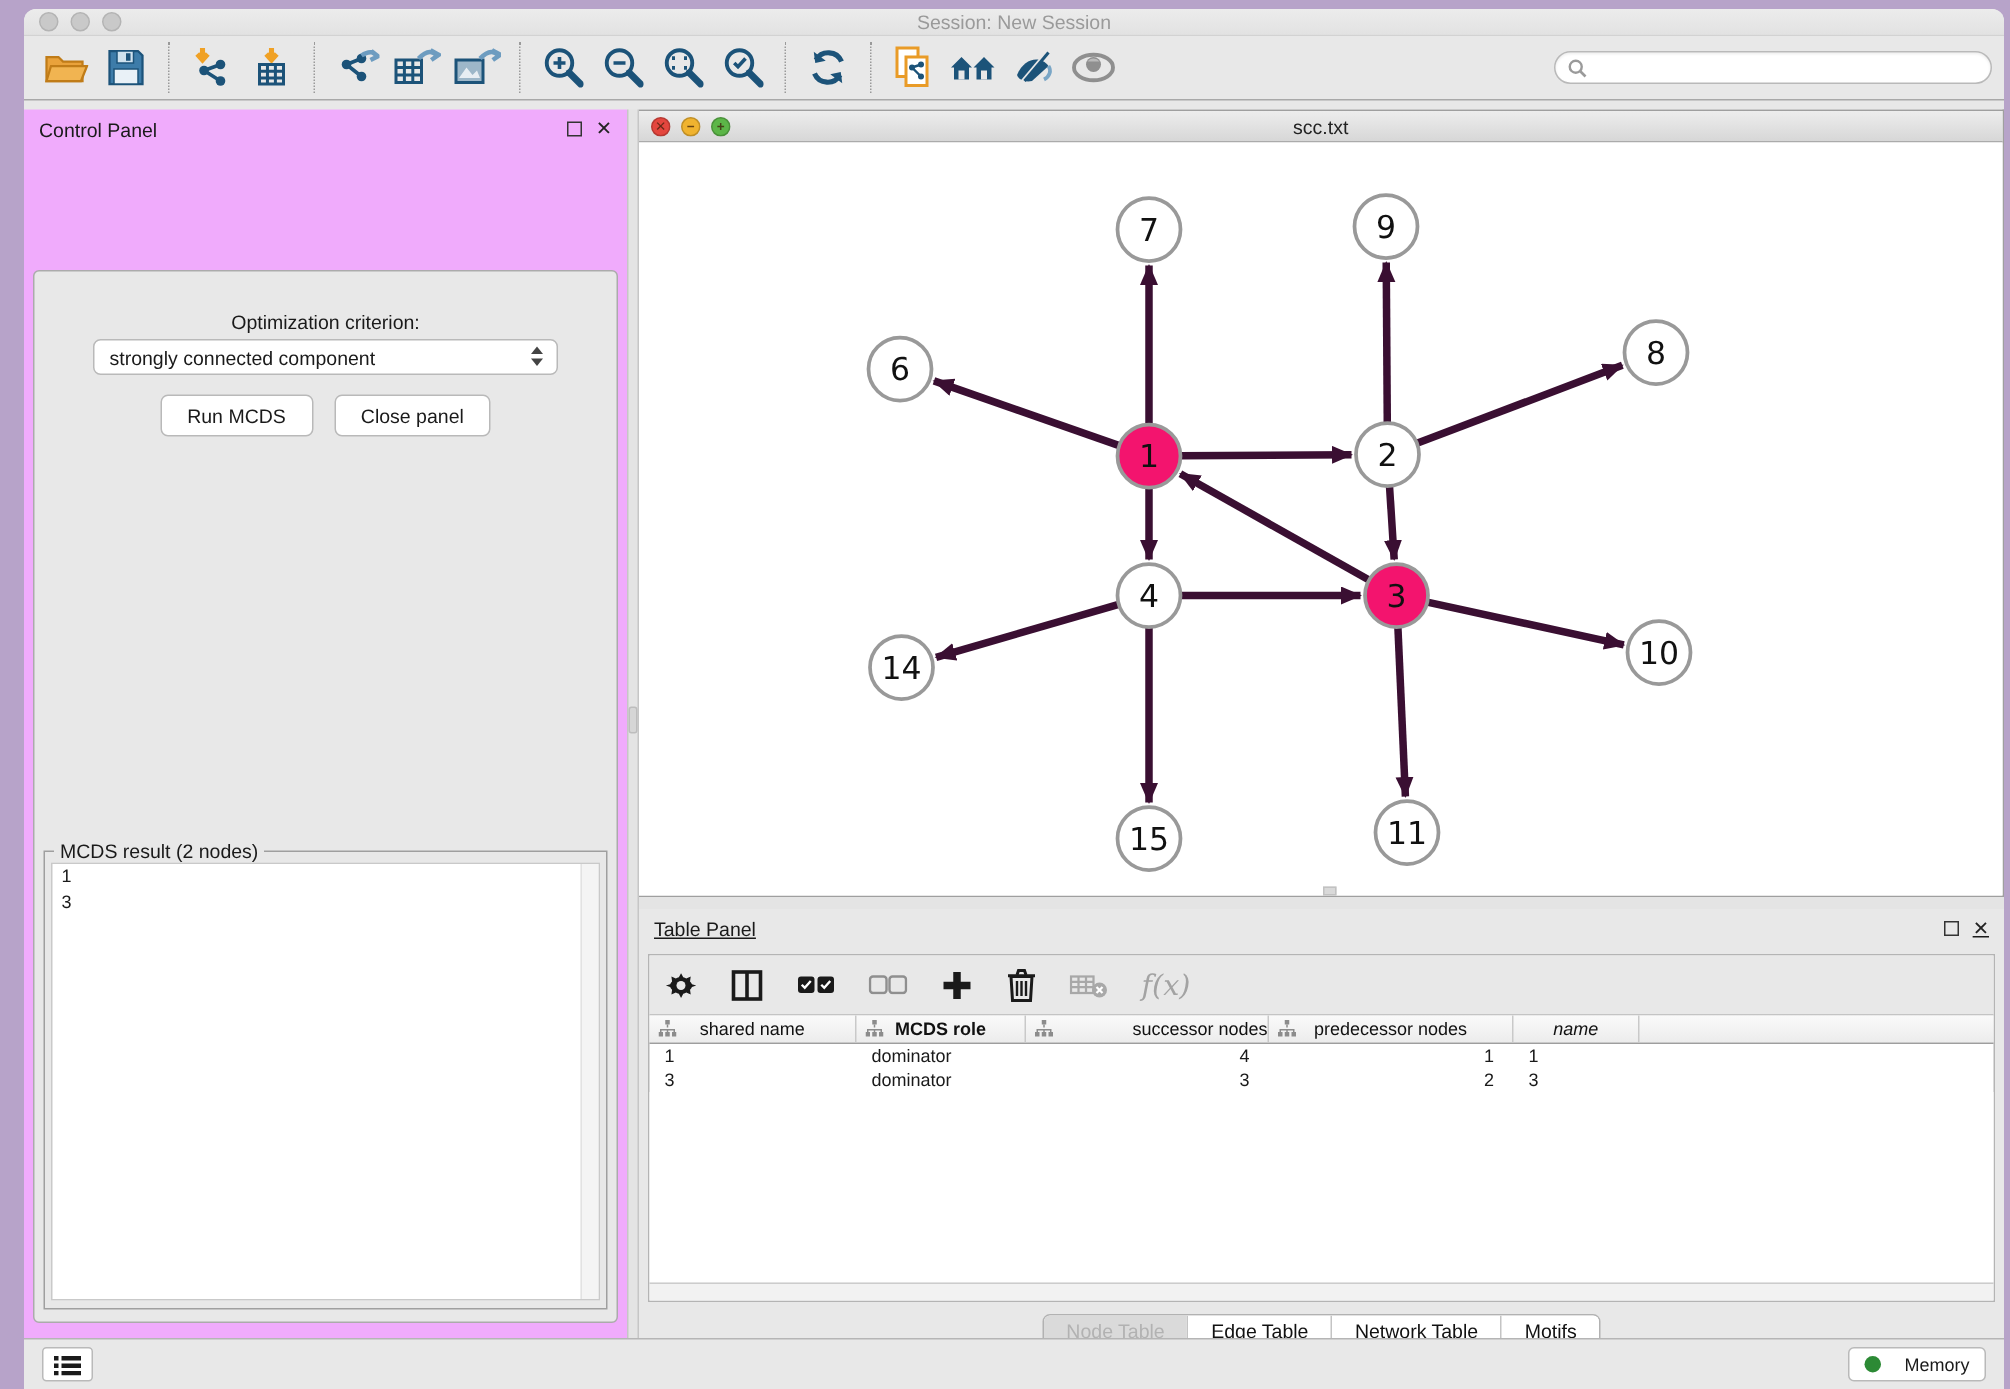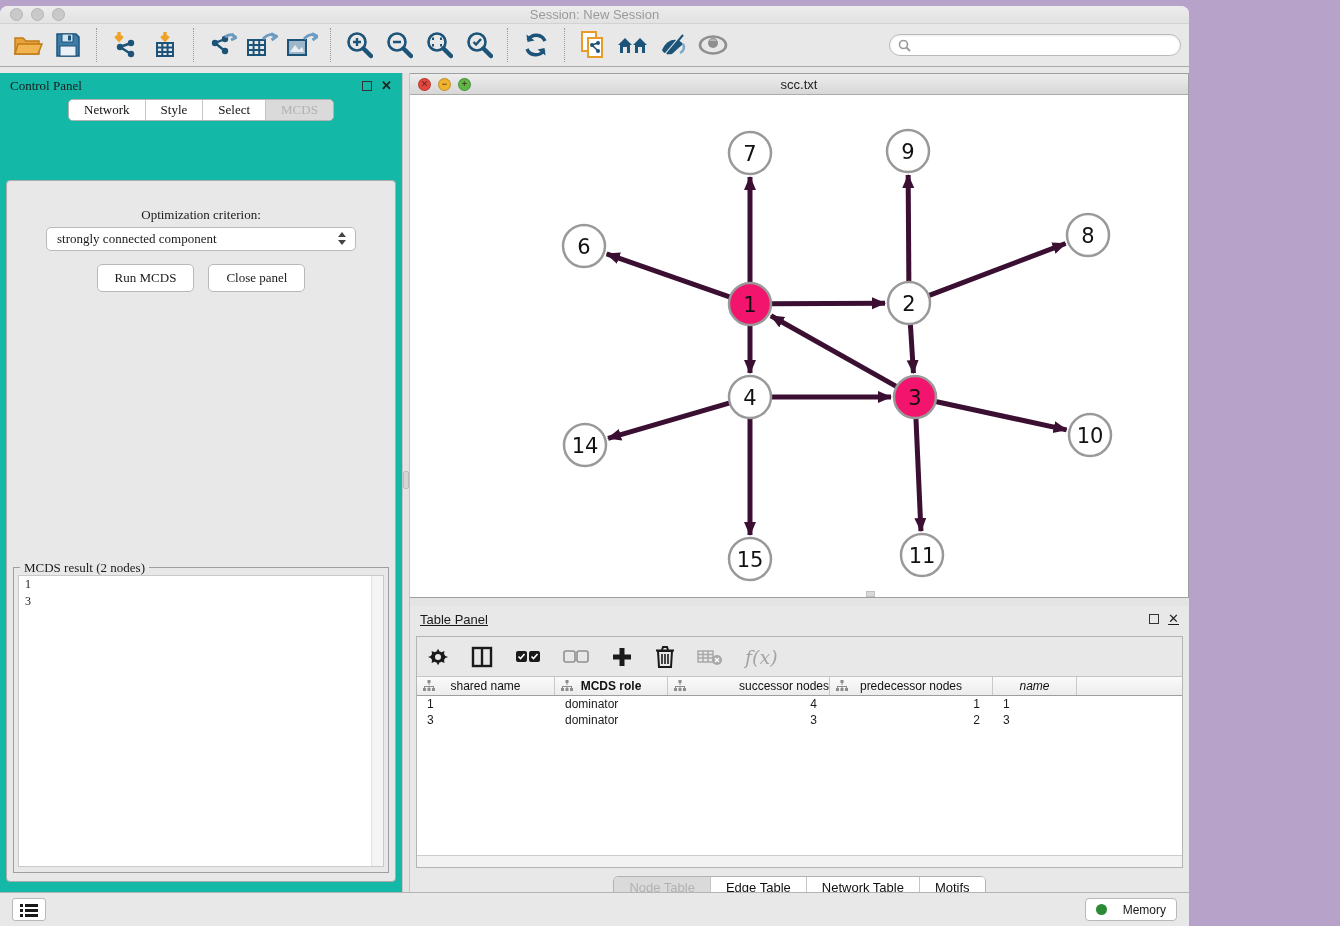--- a/index.html
+++ b/index.html
@@ -4,21 +4,21 @@
 <style>
   * { margin:0; padding:0; box-sizing:border-box; }
   html,body { width:1340px; height:926px; }
   body {
     font-family:"Liberation Sans","DejaVu Sans",sans-serif;
     background:#b7a3c9;
     position:relative; overflow:hidden;
     font-size:13px; color:#1a1a1a;
   }
   .window {
-    position:absolute; top:6px; left:0; width:1189px; height:920px;
+    position:absolute; top:6px; left:16px; width:1320px; height:920px;
     background:#e8e8e8; border-radius:8px 8px 0 0; overflow:hidden;
   }
   
   .titlebar {
     height:17px; background:linear-gradient(#ececec,#e2e2e2);
     position:relative;
   }
   .traffic { position:absolute; left:10px; top:2px; display:flex; gap:8px; }
   .tl { width:13px; height:13px; border-radius:50%; background:#c9c9c9; border:1px solid #b4b4b4; }
   .titlebar .title {
@@ -33,21 +33,21 @@
   .tb-ico { width:34px; height:34px; display:flex; align-items:center; justify-content:center; margin:0 3px; cursor:default; }
   .tb-sep { width:1px; height:34px; border-left:1px dotted #9a9a9a; margin:0 8px; }
   .searchbox {
     margin-left:auto; width:292px; height:22px; background:#fff;
     border:1px solid #b9b9b9; border-radius:12px; display:flex; align-items:center;
     padding:0 8px; box-shadow:inset 0 1px 2px rgba(0,0,0,.08);
   }
   .searchbox input { border:none; outline:none; flex:1; font-size:12px; background:transparent; margin-left:5px; }
   
   .content { position:absolute; top:67px; left:0; right:0; bottom:34px; display:flex; }
-  .cpanel { width:402px; position:relative; background:#14b8a6;font-family:Liberation Serif, serif; }
+  .cpanel { width:402px; position:relative; background:#f0abfc; }
   .vsplit { width:8px; background:#e4e4e4; border-left:1px solid #c6c6c6; border-right:1px solid #c6c6c6; position:relative; }
   .vsplit .grip { position:absolute; top:398px; left:0px; width:6px; height:18px; background:#d6d6d6; border:1px solid #bdbdbd; border-radius:2px; }
   .rightcol { flex:1; display:flex; flex-direction:column; position:relative; }
   
   .panel-head { height:26px; display:flex; align-items:center; padding:0 10px; }
   .panel-head .ph-title { font-size:13px; color:#1a1a1a; }
   .ph-btns { margin-left:auto; display:flex; gap:9px; align-items:center; }
   .ph-float { width:10px; height:10px; border:1.6px solid #333; }
   .ph-close { font-size:13px; font-weight:bold; color:#222; line-height:10px; }
   .cp-tabs-row { position:relative; height:24px; z-index:3; display:flex; justify-content:center; }
@@ -297,28 +297,20 @@
 
   <div class="content">
 
     <div class="cpanel">
       <div class="panel-head">
         <span class="ph-title">Control Panel</span>
         <span class="ph-btns">
           <span class="ph-float"></span>
           <span class="ph-close">✕</span>
         </span>
-      </div>
-      <div class="cp-tabs-row">
-        <div class="seg" id="cp-tabs">
-            <span class="seg-item">Network</span>
-            <span class="seg-item">Style</span>
-            <span class="seg-item">Select</span>
-            <span class="seg-item active">MCDS</span>
-          </div>
       </div>
       <div class="cp-body">
         <div class="cp-inner">
           <div class="opt-label">Optimization criterion:</div>
           <div class="dropdown">
             <span>strongly connected component</span>
             <span class="dd-stepper">
                 <i class="dd-up"></i>
                 <i class="dd-dn"></i>
               </span>

